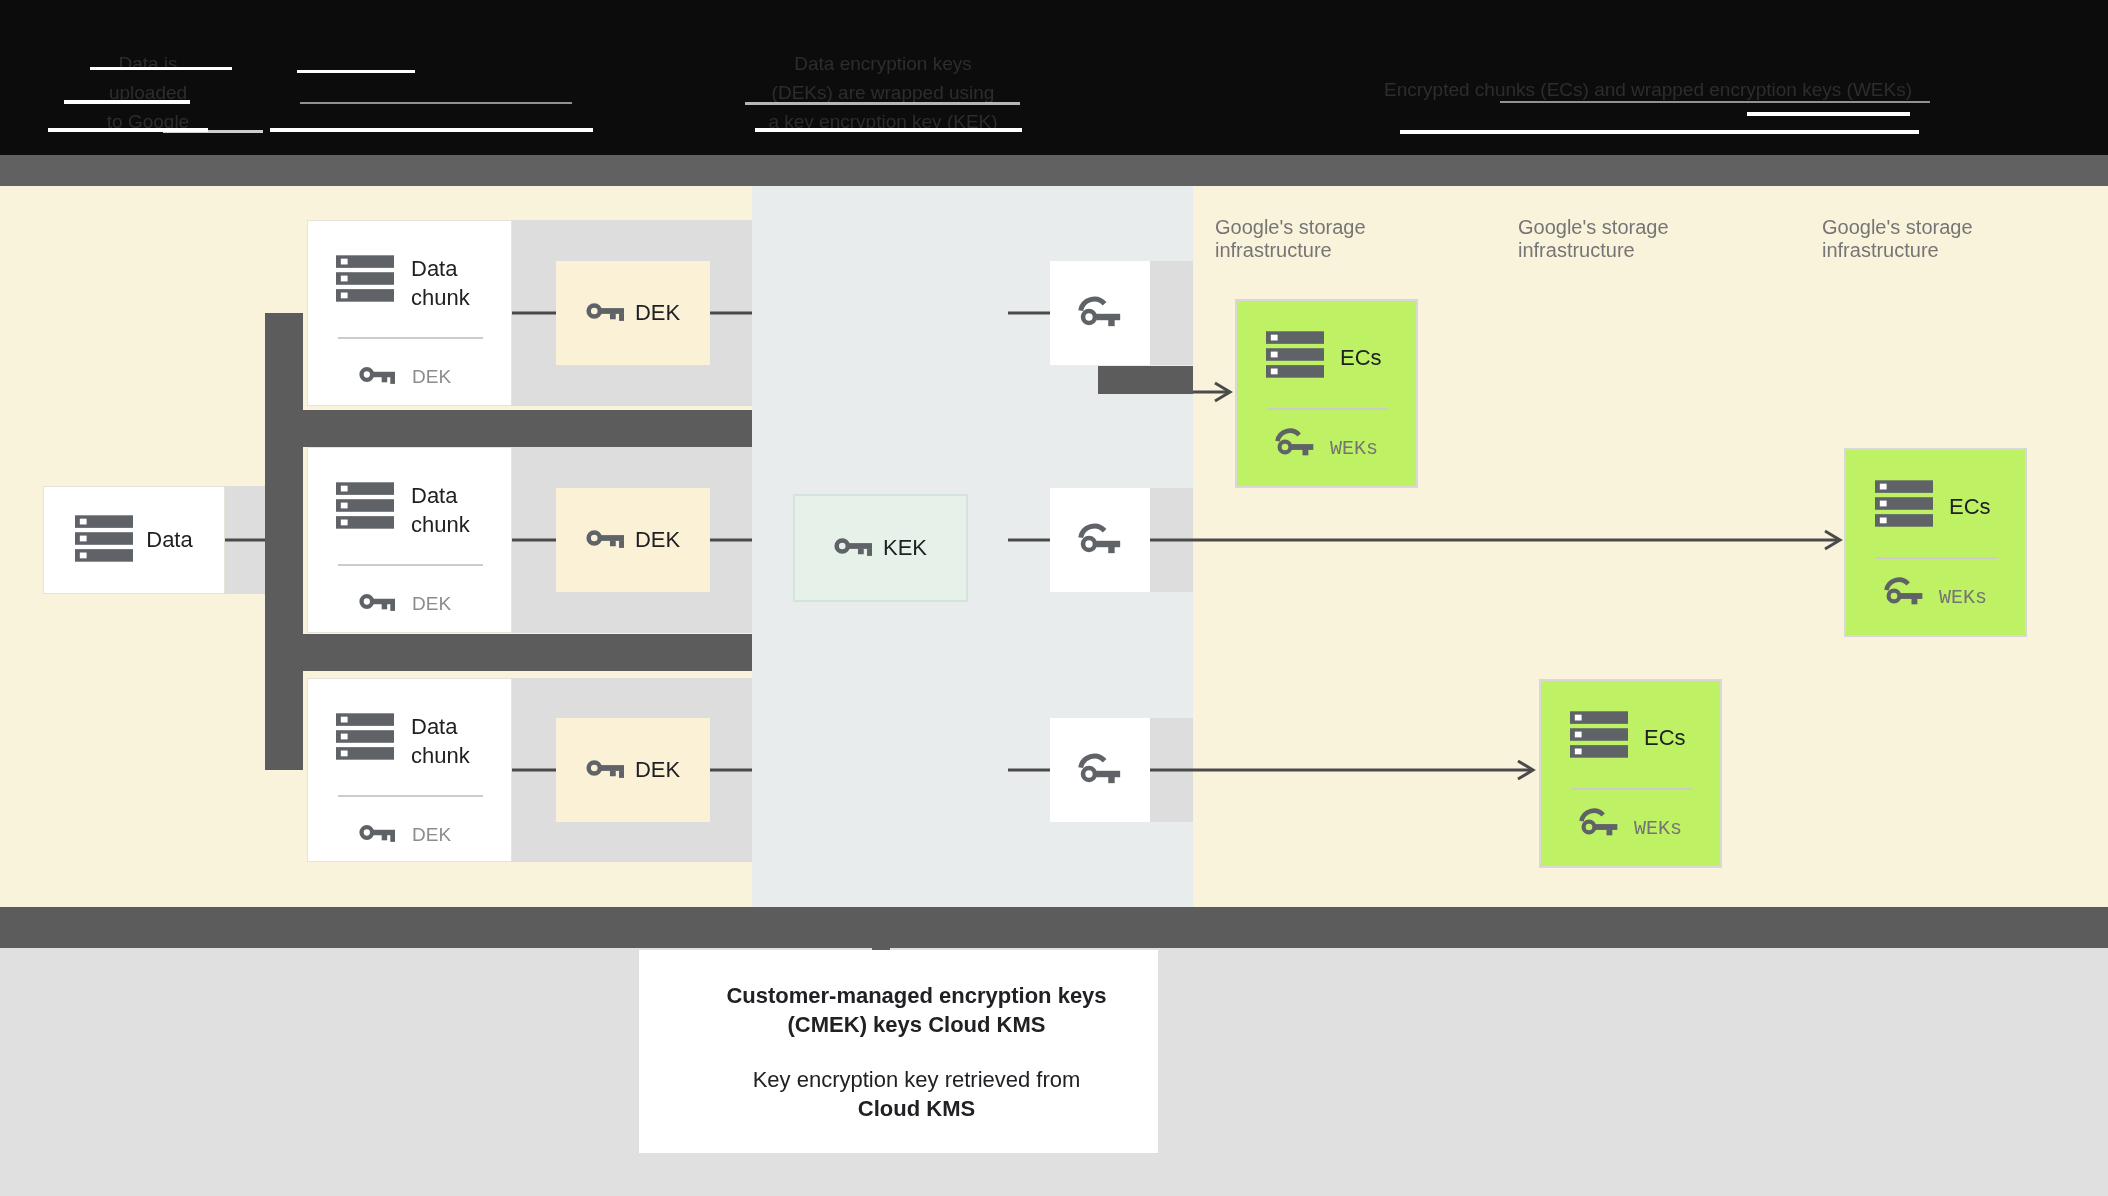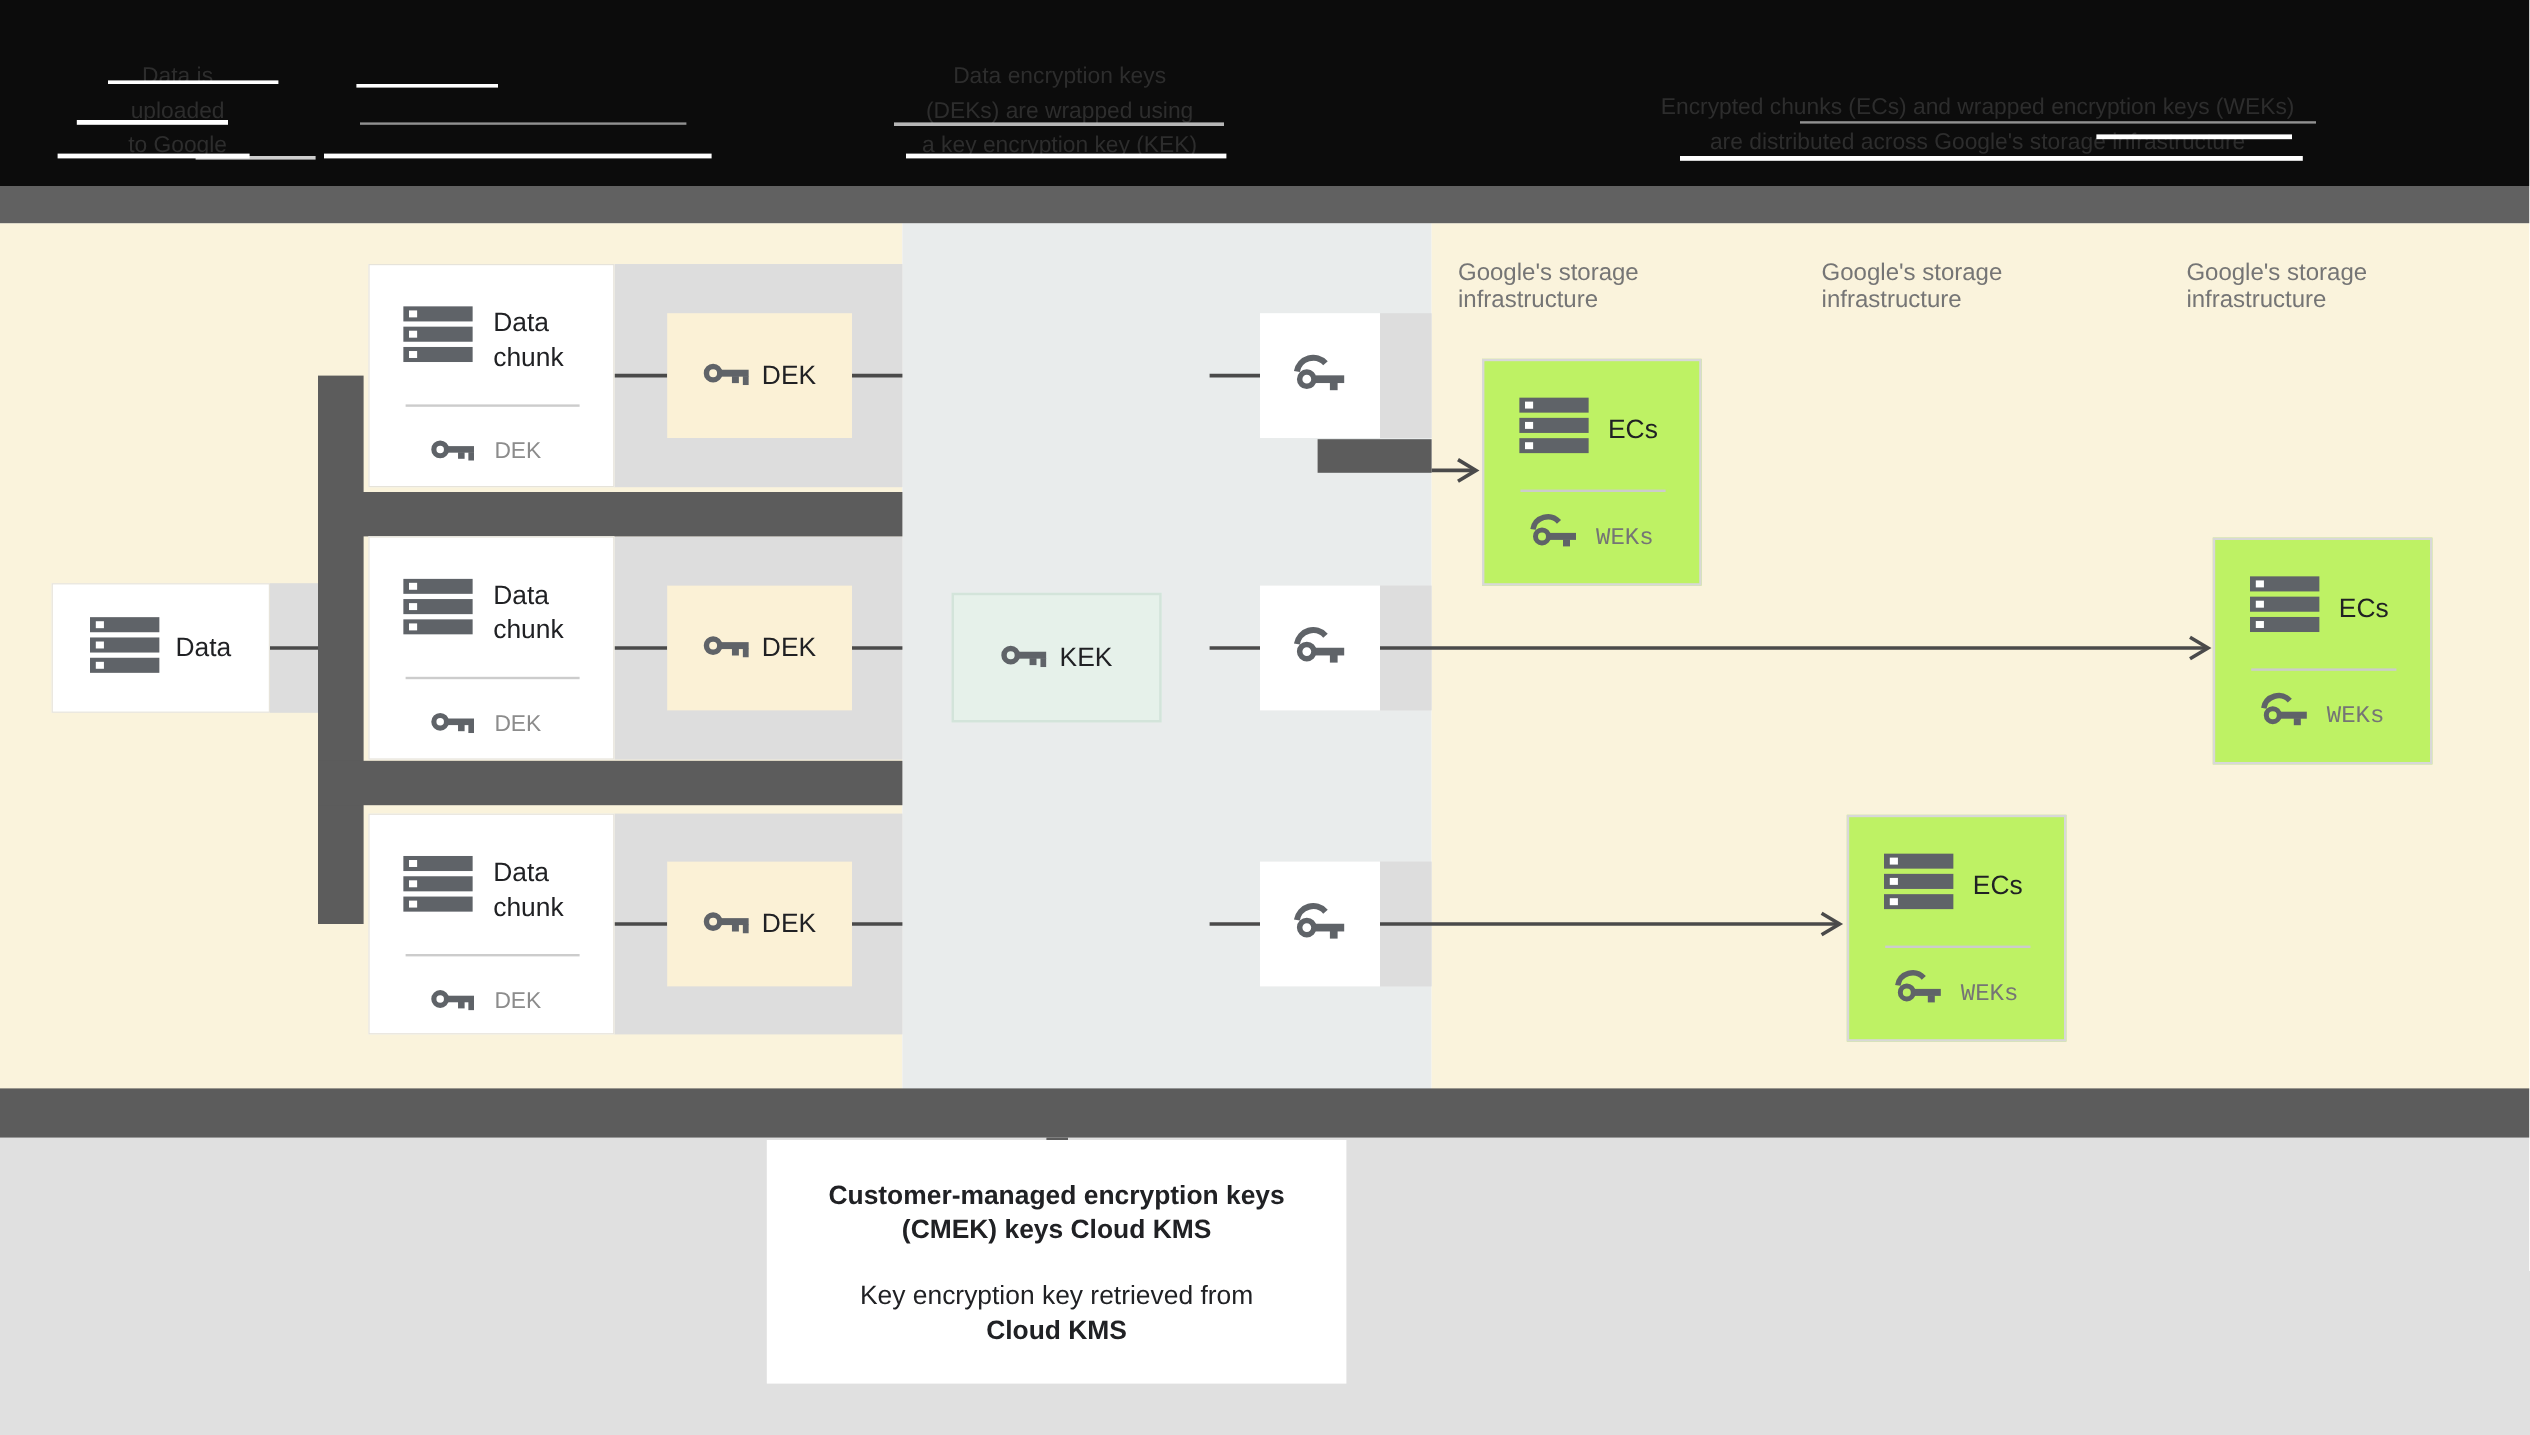--- a/index.html
+++ b/index.html
@@ -59,21 +59,21 @@
   .sl1{left:1215px;} .sl2{left:1518px;} .sl3{left:1822px;}
   .ecbox{width:183px;height:189px;background:#bef264;border:2px solid #D8D8D8;box-sizing:border-box;z-index:3;}
   .ec1{left:1235px;top:299px;} .ec2{left:1844px;top:448px;} .ec3{left:1539px;top:679px;}
   .ec-icon{position:absolute;left:29px;top:30px;}
   .ec-title{position:absolute;left:103px;top:44px;font-size:22px;color:var(--txt);}
   .ec-div{position:absolute;left:30px;top:107px;width:121px;height:2px;background:#CCCCCC;}
   .ec-key{position:absolute;left:38px;top:126px;}
   .ec-weks{position:absolute;left:93px;top:136px;font-size:20px;color:var(--lbl);font-family:Liberation Mono, monospace;}
   
   .caption{left:639px;top:950px;width:483px;height:203px;background:#fff;z-index:3;
-           text-align:center;color:var(--txt);font-size:22px;line-height:29px;}
+           text-align:center;color:var(--txt);font-size:22px;line-height:29px;padding-left:36px;}
   .caption .t{font-weight:bold;margin-top:31px;}
   .caption .b{margin-top:26px;}
   .caption .b .bold{font-weight:bold;}
 </style>
 </head>
 <body>
 
 <div class="stage">
 
   <div class="abs hdr">
@@ -82,21 +82,20 @@
       <div>uploaded</div>
       <div>to Google</div>
     </div>
     <div class="hcol c3">
       <div>Data encryption keys</div>
       <div>(DEKs) are wrapped using</div>
       <div>a key encryption key (KEK)</div>
     </div>
     <div class="hcol c4">
       <div>Encrypted chunks (ECs) and wrapped encryption keys (WEKs)</div>
-      <div>are distributed across Google's storage infrastructure</div>
     </div>
 
     <div class="uline" style="left:90px;top:67px;width:142px;height:3px;"></div>
     <div class="uline" style="left:64px;top:100px;width:126px;height:4px;"></div>
     <div class="uline" style="left:48px;top:128px;width:160px;height:4px;"></div>
     <div class="uline" style="left:163px;top:130px;width:100px;height:3px;opacity:.8;"></div>
     <div class="uline" style="left:297px;top:70px;width:118px;height:3px;"></div>
     <div class="uline" style="left:300px;top:102px;width:272px;height:2px;opacity:.55;"></div>
     <div class="uline" style="left:270px;top:128px;width:323px;height:4px;"></div>
     <div class="uline" style="left:745px;top:102px;width:275px;height:3px;opacity:.7;"></div>

